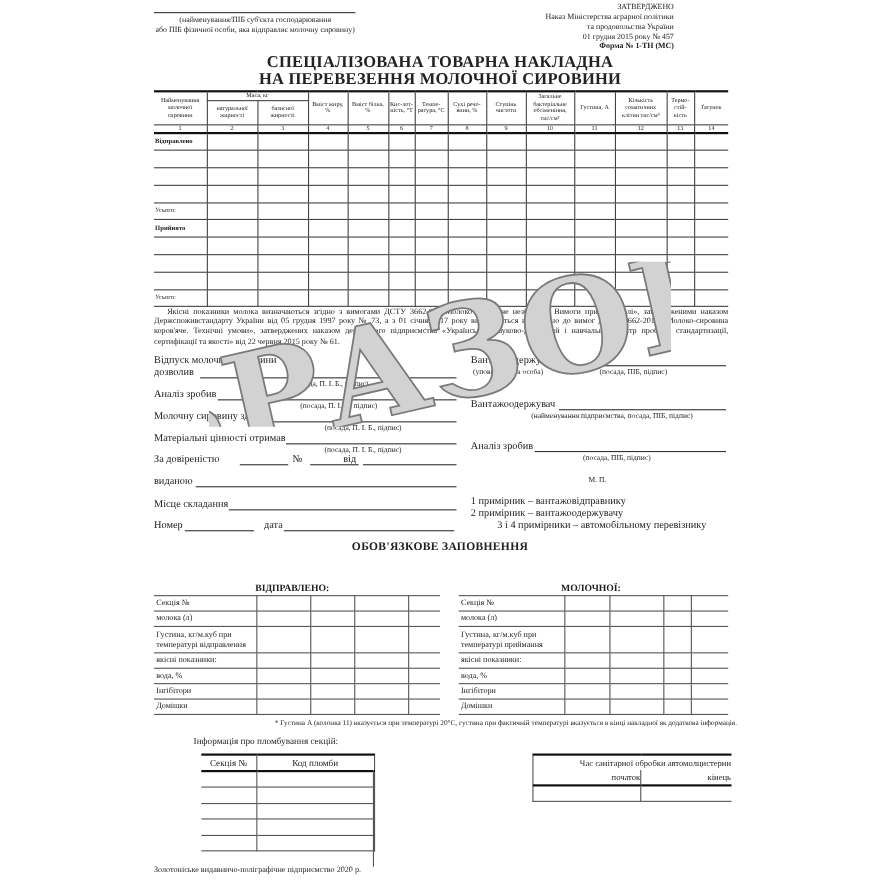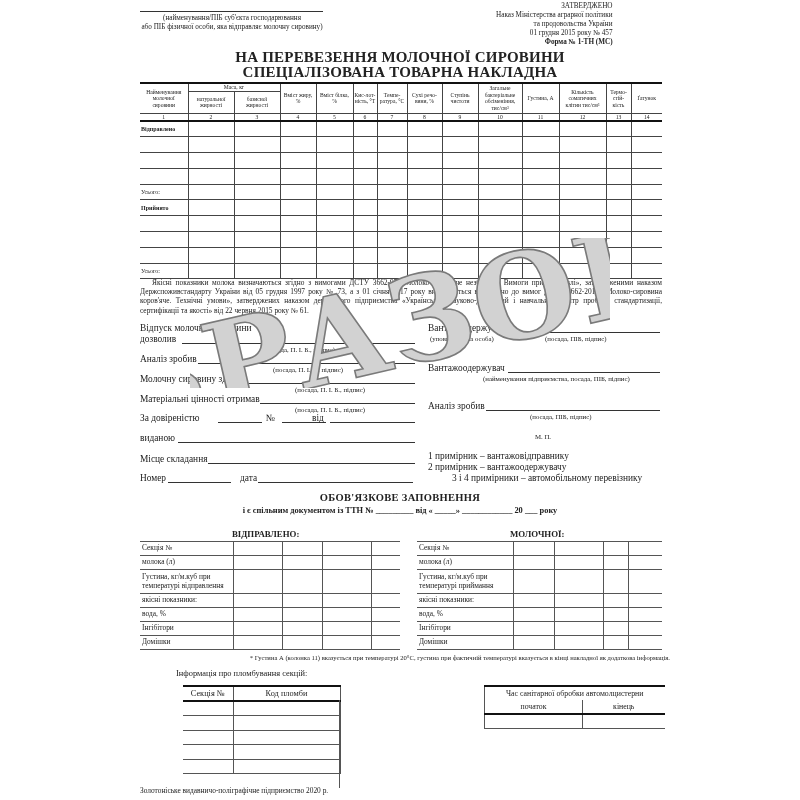--- a/index.html
+++ b/index.html
@@ -37,21 +37,21 @@
   table.sec td { border: 1px solid #555; font-size: 7.4px; line-height: 8.5px; padding: 0 2px; vertical-align: middle; }
   table.sec td.lbl { border-left: none; }
   table.sec td:last-child { border-right: none; }
 
   table.seal { position: absolute; left: 183px; top: 685px; width: 157px; border-collapse: collapse; table-layout: fixed; }
   table.seal td { border-bottom: 1px solid #555; height: 14.6px; font-size: 8.3px; }
   table.seal tr.h td { border-top: 2px solid #111; border-bottom: 2px solid #111; text-align: center; height: 15px; }
   table.seal td.k { border-right: 1px solid #555; }
 
   table.san { position: absolute; left: 484px; top: 685px; width: 180px; border-collapse: collapse; table-layout: fixed; }
-  table.san td { font-size: 7.8px; text-align: center; height: 14px; }
+  table.san td { font-size: 7.8px; text-align: right; height: 14px; }
   table.san tr.h1 td { border-top: 2px solid #111; border-left: 1px solid #555; }
   table.san tr.h2 td { border-bottom: 2px solid #111; }
   table.san tr.h2 td:first-child, table.san tr.e td:first-child { border-right: 1px solid #555; border-left: 1px solid #555; }
   table.san tr.e td { border-bottom: 1px solid #555; height: 14px; }
 
   .watermark { position: absolute; left: 190px; top: 238px; width: 420px; height: 150px; pointer-events: none; }
 </style>
 </head>
 <body>
 
@@ -61,22 +61,22 @@
   <div>або ПІБ фізичної особи, яка відправляє молочну сировину)</div>
 </div>
 <div class="abs approved">
   <div>ЗАТВЕРДЖЕНО</div>
   <div>Наказ Міністерства аграрної політики</div>
   <div>та продовольства України</div>
   <div>01 грудня 2015 року № 457</div>
   <div class="b">Форма № 1-ТН (МС)</div>
 </div>
 <div class="abs title">
+  <div>СПЕЦІАЛІЗОВАНА ТОВАРНА НАКЛАДНА</div>
   <div>НА ПЕРЕВЕЗЕННЯ МОЛОЧНОЇ СИРОВИНИ</div>
-  <div>СПЕЦІАЛІЗОВАНА ТОВАРНА НАКЛАДНА</div>
 </div>
 
 <table class="main">
   <colgroup>
     <col style="width:48px">
       <col style="width:46px">
       <col style="width:46px">
       <col style="width:36px">
       <col style="width:37px">
     <col style="width:24px">
@@ -341,21 +341,20 @@
 <div class="abs cap" style="left:530px; top:413px;">(посада, ПІБ, підпис)</div>
 
 <div class="abs cap" style="left:535px; top:433px;">М. П.</div>
 
 <div class="abs sig" style="left:428px; top:451px;">1 примірник – вантажовідправнику</div>
 <div class="abs sig" style="left:428px; top:462px;">2 примірник – вантажоодержувачу</div>
 <div class="abs sig" style="left:428px; top:473px;margin-left:24px;">3 і 4 примірники – автомобільному перевізнику</div>
 
 <div class="abs mand-title">ОБОВ'ЯЗКОВЕ ЗАПОВНЕННЯ</div>
 <div class="abs mand-line">
-  <div>і є спільним документом із ТТН № _________ від « _____» ____________ 20 ___ року</div>
 </div>
 <div class="abs b" style="left:232px; top:529px; font-size:8.8px;">ВІДПРАВЛЕНО:</div>
 <div class="abs b" style="left:510px; top:529px; font-size:8.8px;">МОЛОЧНОЇ:</div>
 
 <table class="sec" style="left:140px; top:541px; width:260px;">
   <colgroup>
       <col style="width:93px">
       <col style="width:49px">
       <col style="width:40px">
       <col style="width:49px">

